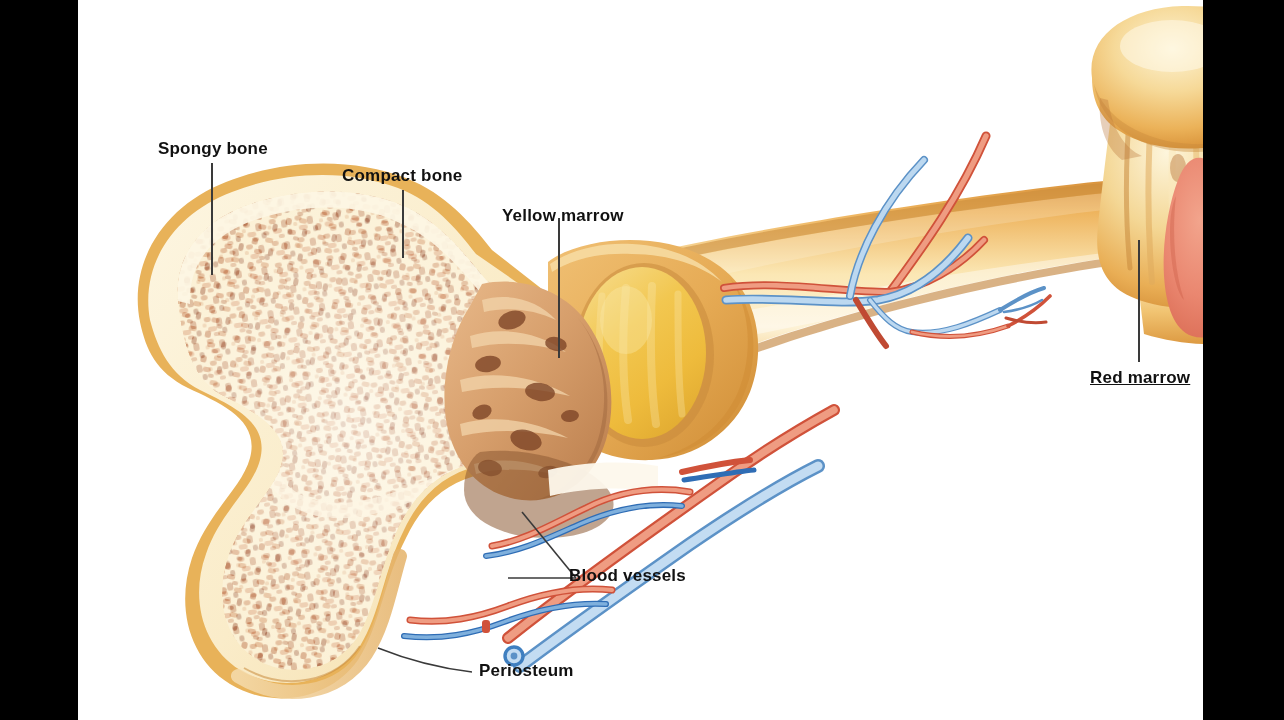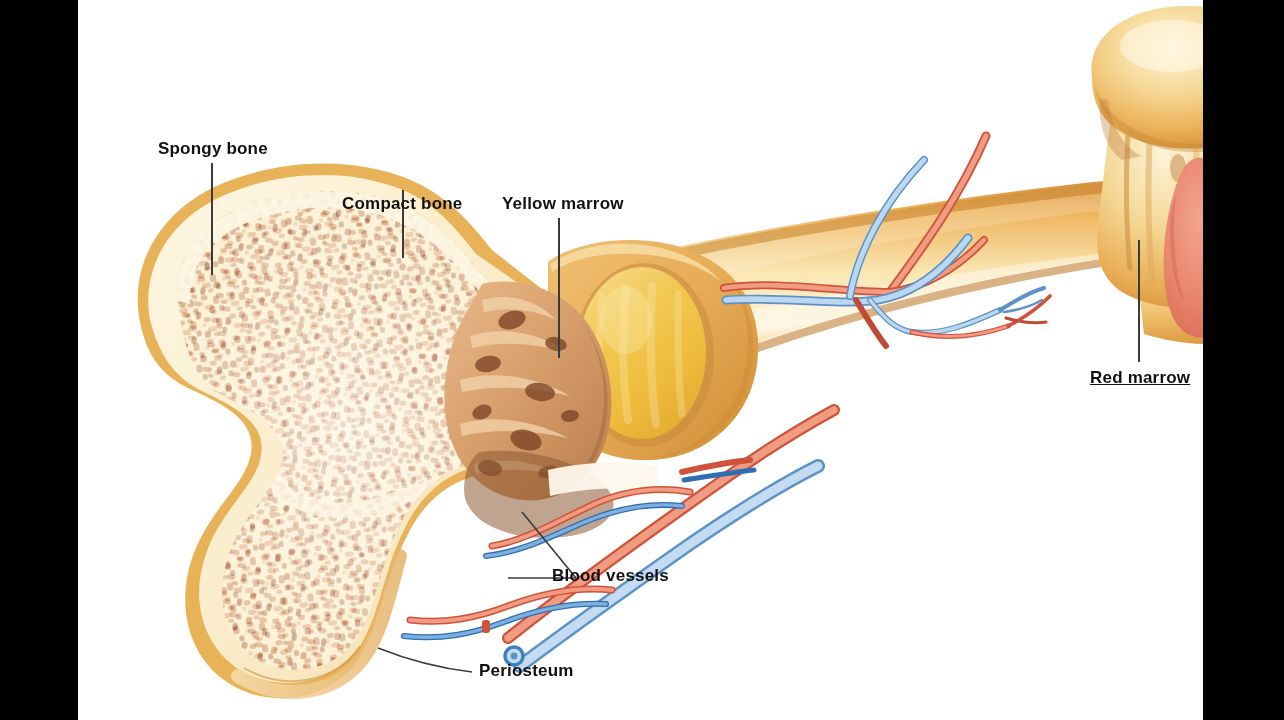--- a/index.html
+++ b/index.html
@@ -422,24 +422,24 @@
       </g>
     </svg>
 
     <div class="lead lead-v" style="left:133px;top:163px;height:112px;"></div>
     <div class="lead lead-v" style="left:324px;top:190px;height:68px;"></div>
     <div class="lead lead-v" style="left:480px;top:218px;height:140px;"></div>
     <div class="lead lead-v" style="left:1060px;top:240px;height:122px;"></div>
 
     <div class="label" style="left:80px;top:139px;">Spongy bone</div>
 
-    <div class="label" style="left:264px;top:166px;margin-top:28px;">Compact bone</div>
-
-    <div class="label" style="left:424px;top:194px;text-align:right;">Yellow marrow</div>
+    <div class="label" style="left:264px;top:166px;">Compact bone</div>
+
+    <div class="label" style="left:424px;top:206px;text-align:right;">Yellow marrow</div>
 
     <div class="label" style="left:1012px;top:368px;text-decoration:underline;">Red marrow</div>
 
-    <div class="label" style="left:474px;top:566px;">Blood vessels</div>
+    <div class="label" style="left:491px;top:566px;">Blood vessels</div>
 
     <div class="label" style="left:401px;top:661px;">Periosteum</div>
 
   </div>
 </div>
 
 </body></html>

